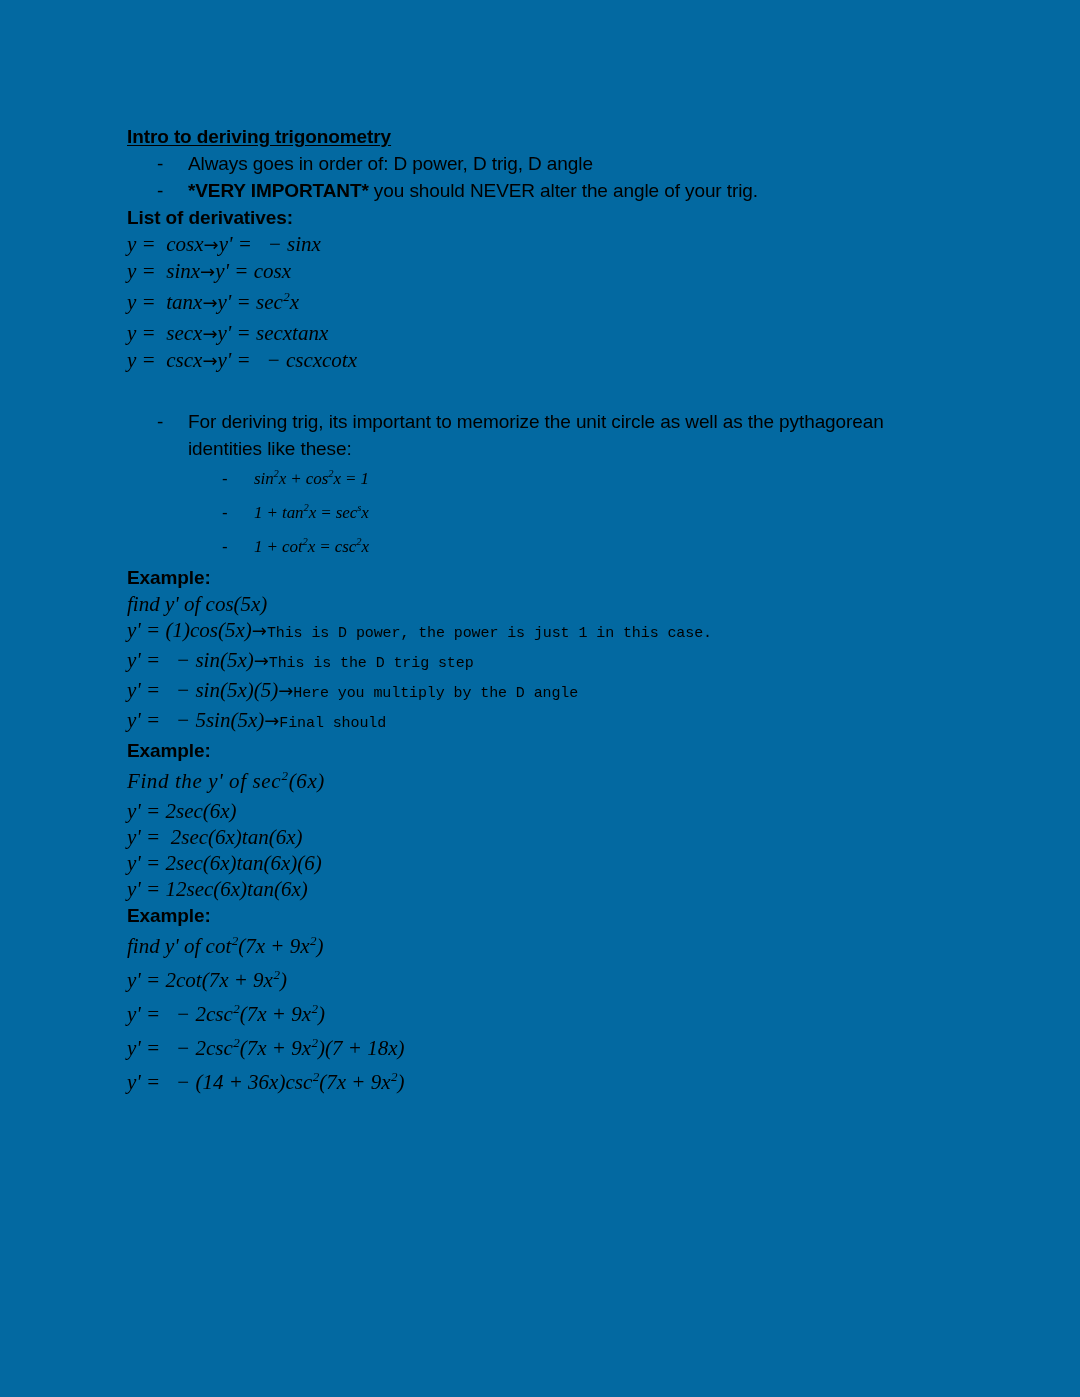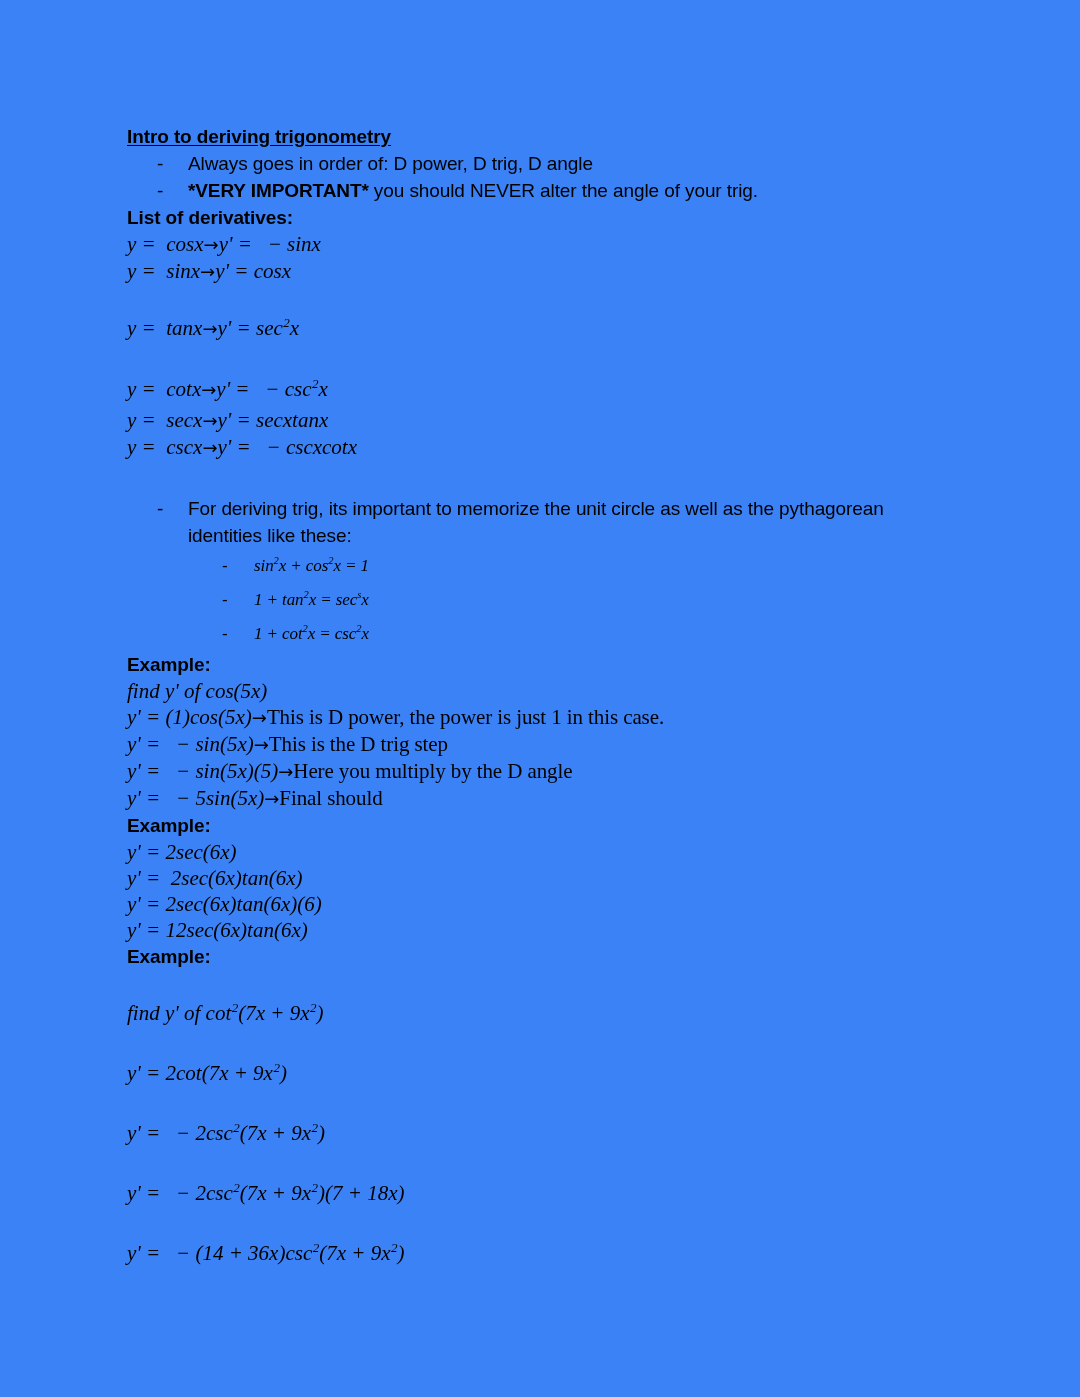--- a/index.html
+++ b/index.html
@@ -13,21 +13,21 @@
     position: relative;
     font-family: "Liberation Sans", sans-serif;
     color: #000000;
     -webkit-font-smoothing: antialiased;
   }
   .page {
     position: absolute;
     left: 0; top: 0;
     width: 1080px;
     height: 1397px;
-    background: #3b82f6;
+    background: #0369a1;
     overflow: hidden;
   }
   .content {
     position: absolute;
     left: 127px;
     top: 124px;
     width: 810px;
   }
 
   
@@ -72,37 +72,37 @@
 
   
   .math {
     font-family: "Liberation Serif", "DejaVu Serif", serif;
     font-style: italic;
     font-size: 21px;
     line-height: 27px;
     white-space: pre;
   }
   .math.tight { line-height: 26px; }
-  .math.loose { line-height: 34px; margin-top: 26px; }
+  .math.loose { line-height: 34px; }
   .math sup {
     font-size: 0.62em;
     vertical-align: 0.62em;
     line-height: 0;
     font-style: italic;
     margin-left: 0.5px;
   }
   .math .arrow {
     font-style: normal;
     font-family: "DejaVu Sans", sans-serif;
     font-size: 18px;
   }
   .math .note {
-    font-family: Liberation Serif, serif;
+    font-family: Liberation Mono, monospace;
     font-style: normal;
-    font-size: 21px;
+    font-size: 15px;
     letter-spacing: -0.1px;
   }
   .math-ident {
     font-family: "Liberation Serif", "DejaVu Serif", serif;
     font-style: italic;
     font-size: 17px;
     white-space: pre;
   }
   .math-ident sup {
     font-size: 0.62em;
@@ -130,21 +130,20 @@
     </div>
 
     <div class="subheading">List of derivatives:</div>
 
     <div class="math tight"><span>y =  cosx</span><span class="arrow">→</span><span>y' =   − sinx</span></div>
 
     <div class="math tight"><span>y =  sinx</span><span class="arrow">→</span><span>y' = cosx</span></div>
 
     <div class="math loose"><span>y =  tanx</span><span class="arrow">→</span><span>y' = </span><span>sec</span><sup>2</sup><span>x</span></div>
 
-    <div class="math loose"><span>y =  cotx</span><span class="arrow">→</span><span>y' =   − </span><span>csc</span><sup>2</sup><span>x</span></div>
 
     <div class="math tight"><span>y =  secx</span><span class="arrow">→</span><span>y' = secxtanx</span></div>
 
     <div class="math tight"><span>y =  cscx</span><span class="arrow">→</span><span>y' =   − cscxcotx</span></div>
 
     <div class="gap-lg"></div>
 
     <div class="bullet-row lvl1">
       <span class="dash">-</span>
       <span class="btext">For deriving trig, its important to memorize the unit circle as well as the pythagorean identities like these:</span>
@@ -164,20 +163,21 @@
     </div>
 
     <div class="subheading">Example:</div>
     <div class="math tight"><span>find y' of cos(5x)</span></div>
     <div class="math tight"><span>y' = (1)cos(5x)</span><span class="arrow">→</span><span class="note">This is D power, the power is just 1 in this case.</span></div>
     <div class="math tight"><span>y' =   − sin(5x)</span><span class="arrow">→</span><span class="note">This is the D trig step</span></div>
     <div class="math tight"><span>y' =   − sin(5x)(5)</span><span class="arrow">→</span><span class="note">Here you multiply by the D angle</span></div>
     <div class="math tight"><span>y' =   − 5sin(5x)</span><span class="arrow">→</span><span class="note">Final should</span></div>
 
     <div class="subheading">Example:</div>
+    <div class="math loose spaced"><span>Find the y' of </span><span>sec</span><sup>2</sup><span>(6x)</span></div>
     <div class="math tight"><span>y' = 2sec(6x)</span></div>
     <div class="math tight"><span>y' =  2sec(6x)tan(6x)</span></div>
     <div class="math tight"><span>y' = 2sec(6x)tan(6x)(6)</span></div>
     <div class="math tight"><span>y' = 12sec(6x)tan(6x)</span></div>
 
     <div class="subheading">Example:</div>
     <div class="math loose"><span>find y' of </span><span>cot</span><sup>2</sup><span>(7x + 9x</span><sup>2</sup><span>)</span></div>
 
     <div class="math loose"><span>y' = 2cot(7x + 9x</span><sup>2</sup><span>)</span><sup></sup><span></span></div>
 

